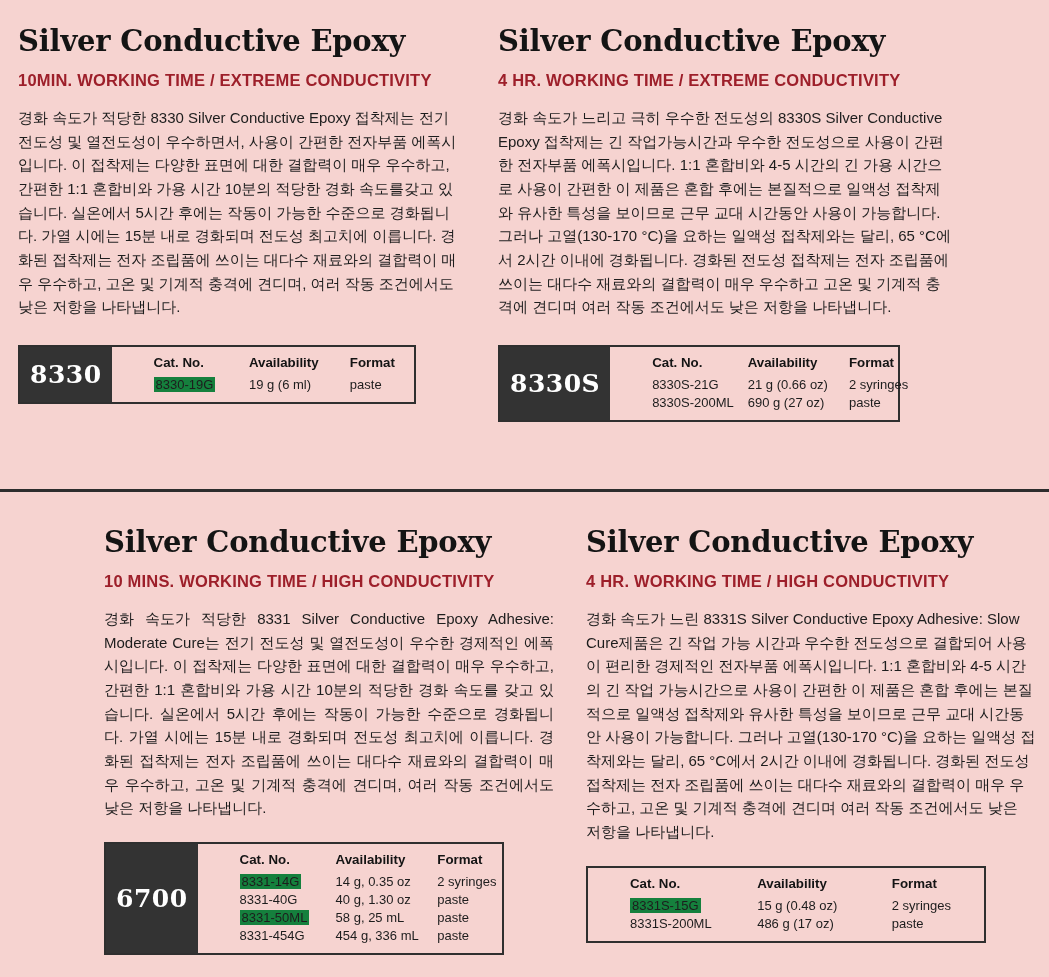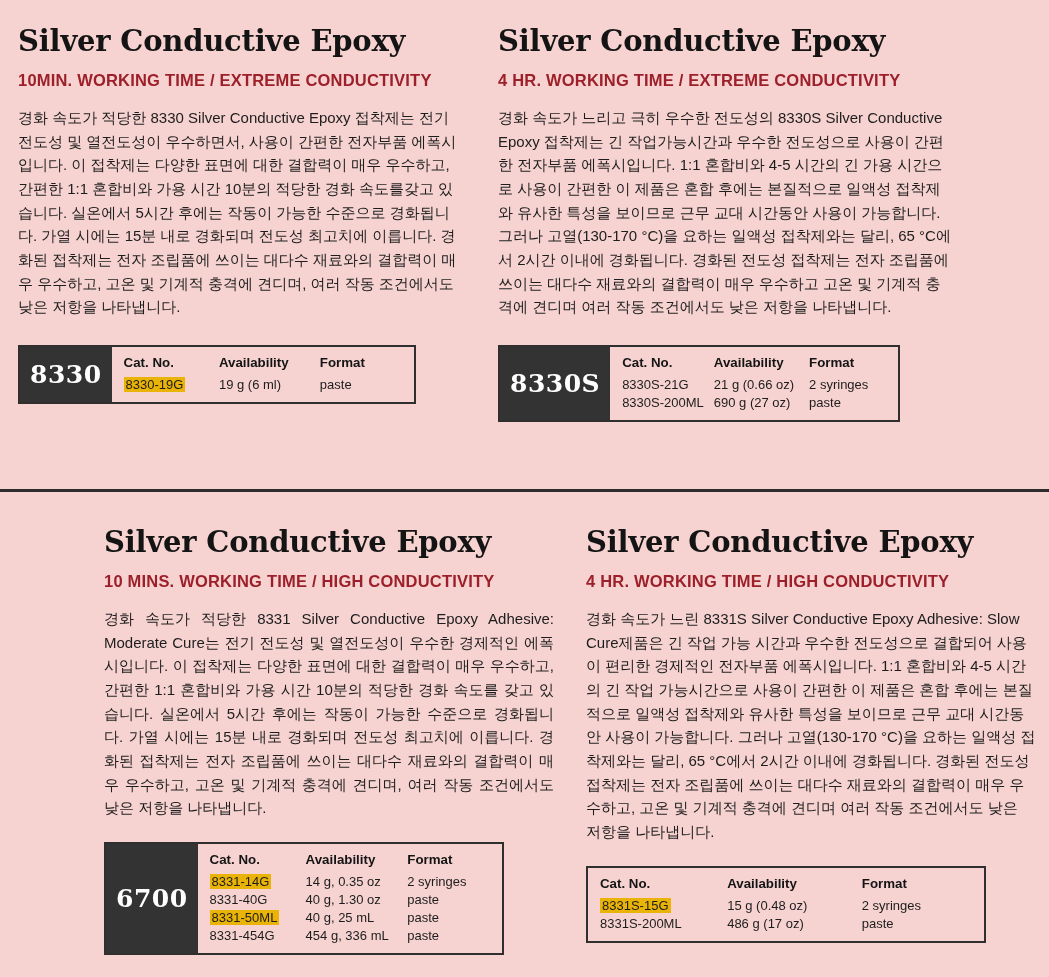--- a/index.html
+++ b/index.html
@@ -86,38 +86,39 @@
   .spec-grid {
     flex: 1 1 auto;
     padding: 8px 10px 8px 12px;
     box-sizing: border-box;
   }
   table.spec-table {
     border-collapse: collapse;
     width: 100%;
     font-size: 13px;
     font-family: "Liberation Sans", sans-serif;
+    margin-left: 30px;
   }
   table.spec-table th {
     text-align: left;
     font-weight: bold;
     font-size: 13.3px;
     padding: 0 10px 6px 0;
     color: #141414;
     white-space: nowrap;
   }
   table.spec-table td {
     text-align: left;
     font-size: 13px;
     padding: 1px 10px 2px 0;
     color: #1d1d1d;
     white-space: nowrap;
   }
   td .hl {
-    background: #eab308;
+    background: #15803d;
     padding: 0 2px;
   }
   .c1 { width: 34%; }
   .c2 { width: 36%; }
   .c3 { width: 30%; }
 
   
   .p-tl .title { margin-top: 26px; margin-left: 18px; }
   .p-tl .subtitle { margin-left: 18px; }
   .p-tl .body-text { margin-left: 18px; width: 442px; }
@@ -225,21 +226,21 @@
               <td>14 g, 0.35 oz</td>
               <td>2 syringes</td>
             </tr>
             <tr>
               <td>8331-40G</td>
               <td>40 g, 1.30 oz</td>
               <td>paste</td>
             </tr>
             <tr>
               <td><span class="hl">8331-50ML</span></td>
-              <td>40 g, 25 mL</td>
+              <td>58 g, 25 mL</td>
               <td>paste</td>
             </tr>
             <tr>
               <td>8331-454G</td>
               <td>454 g, 336 mL</td>
               <td>paste</td>
             </tr>
           </tbody>
         </table>
       </div>

